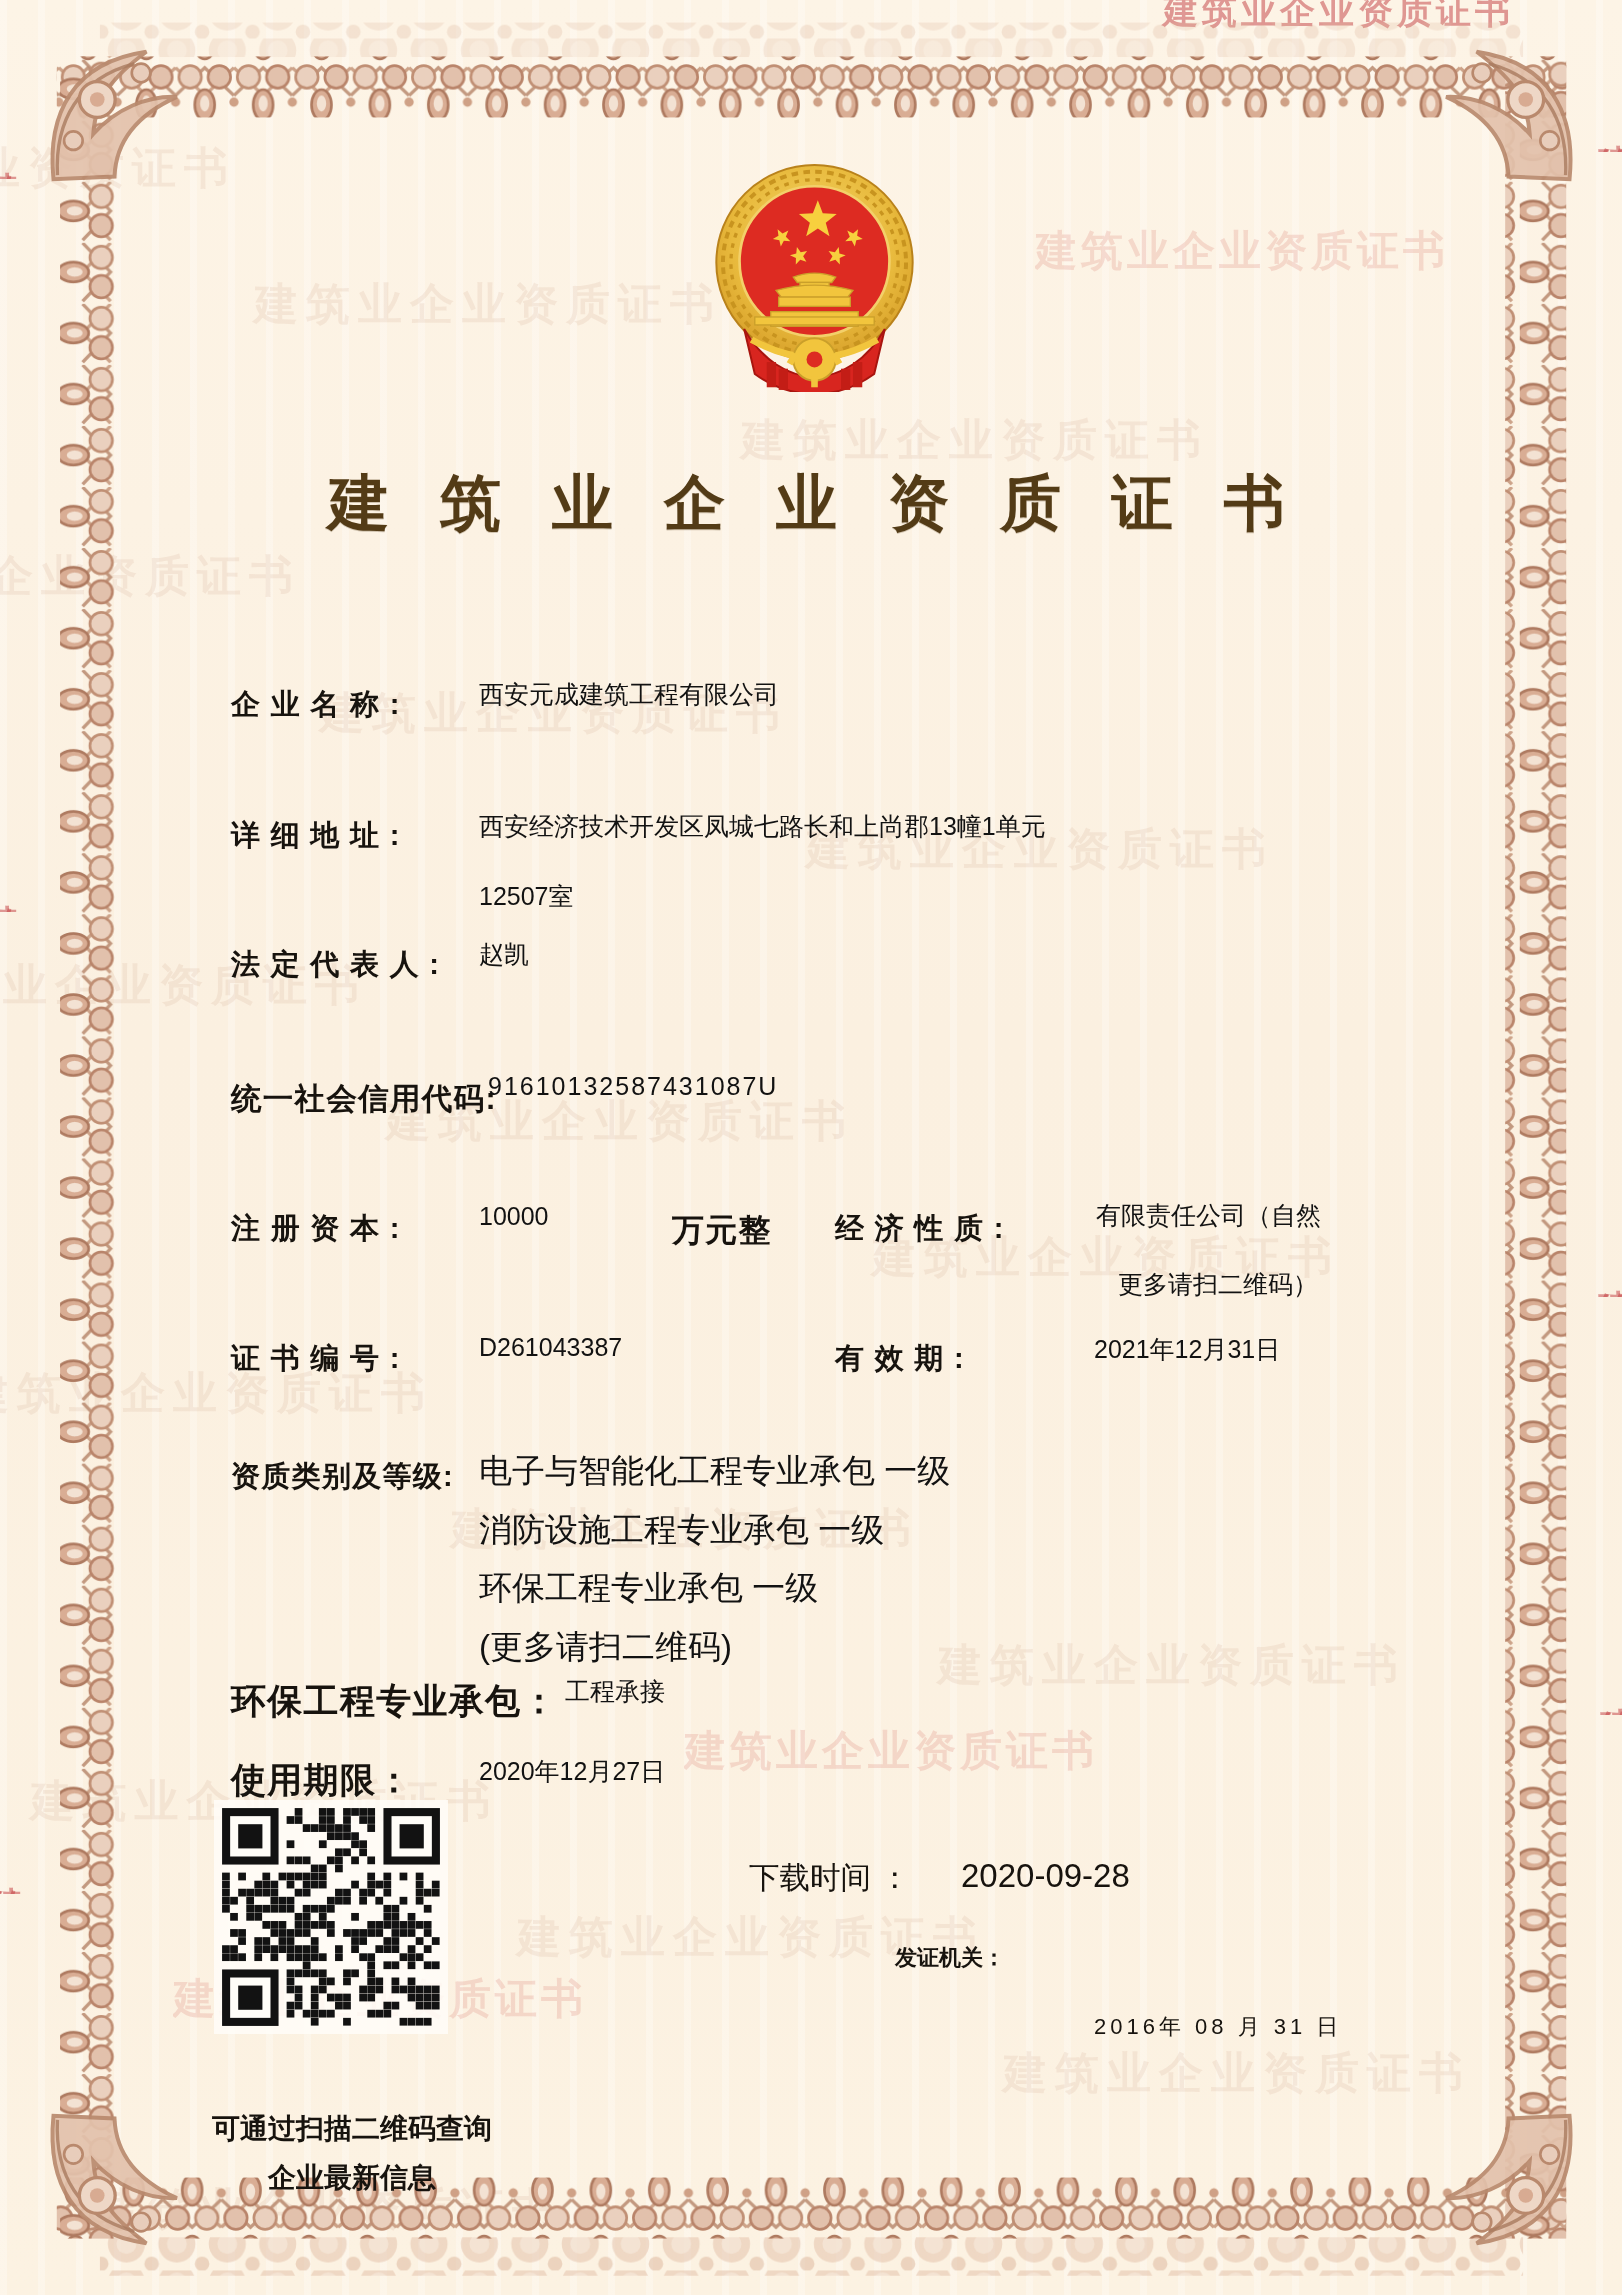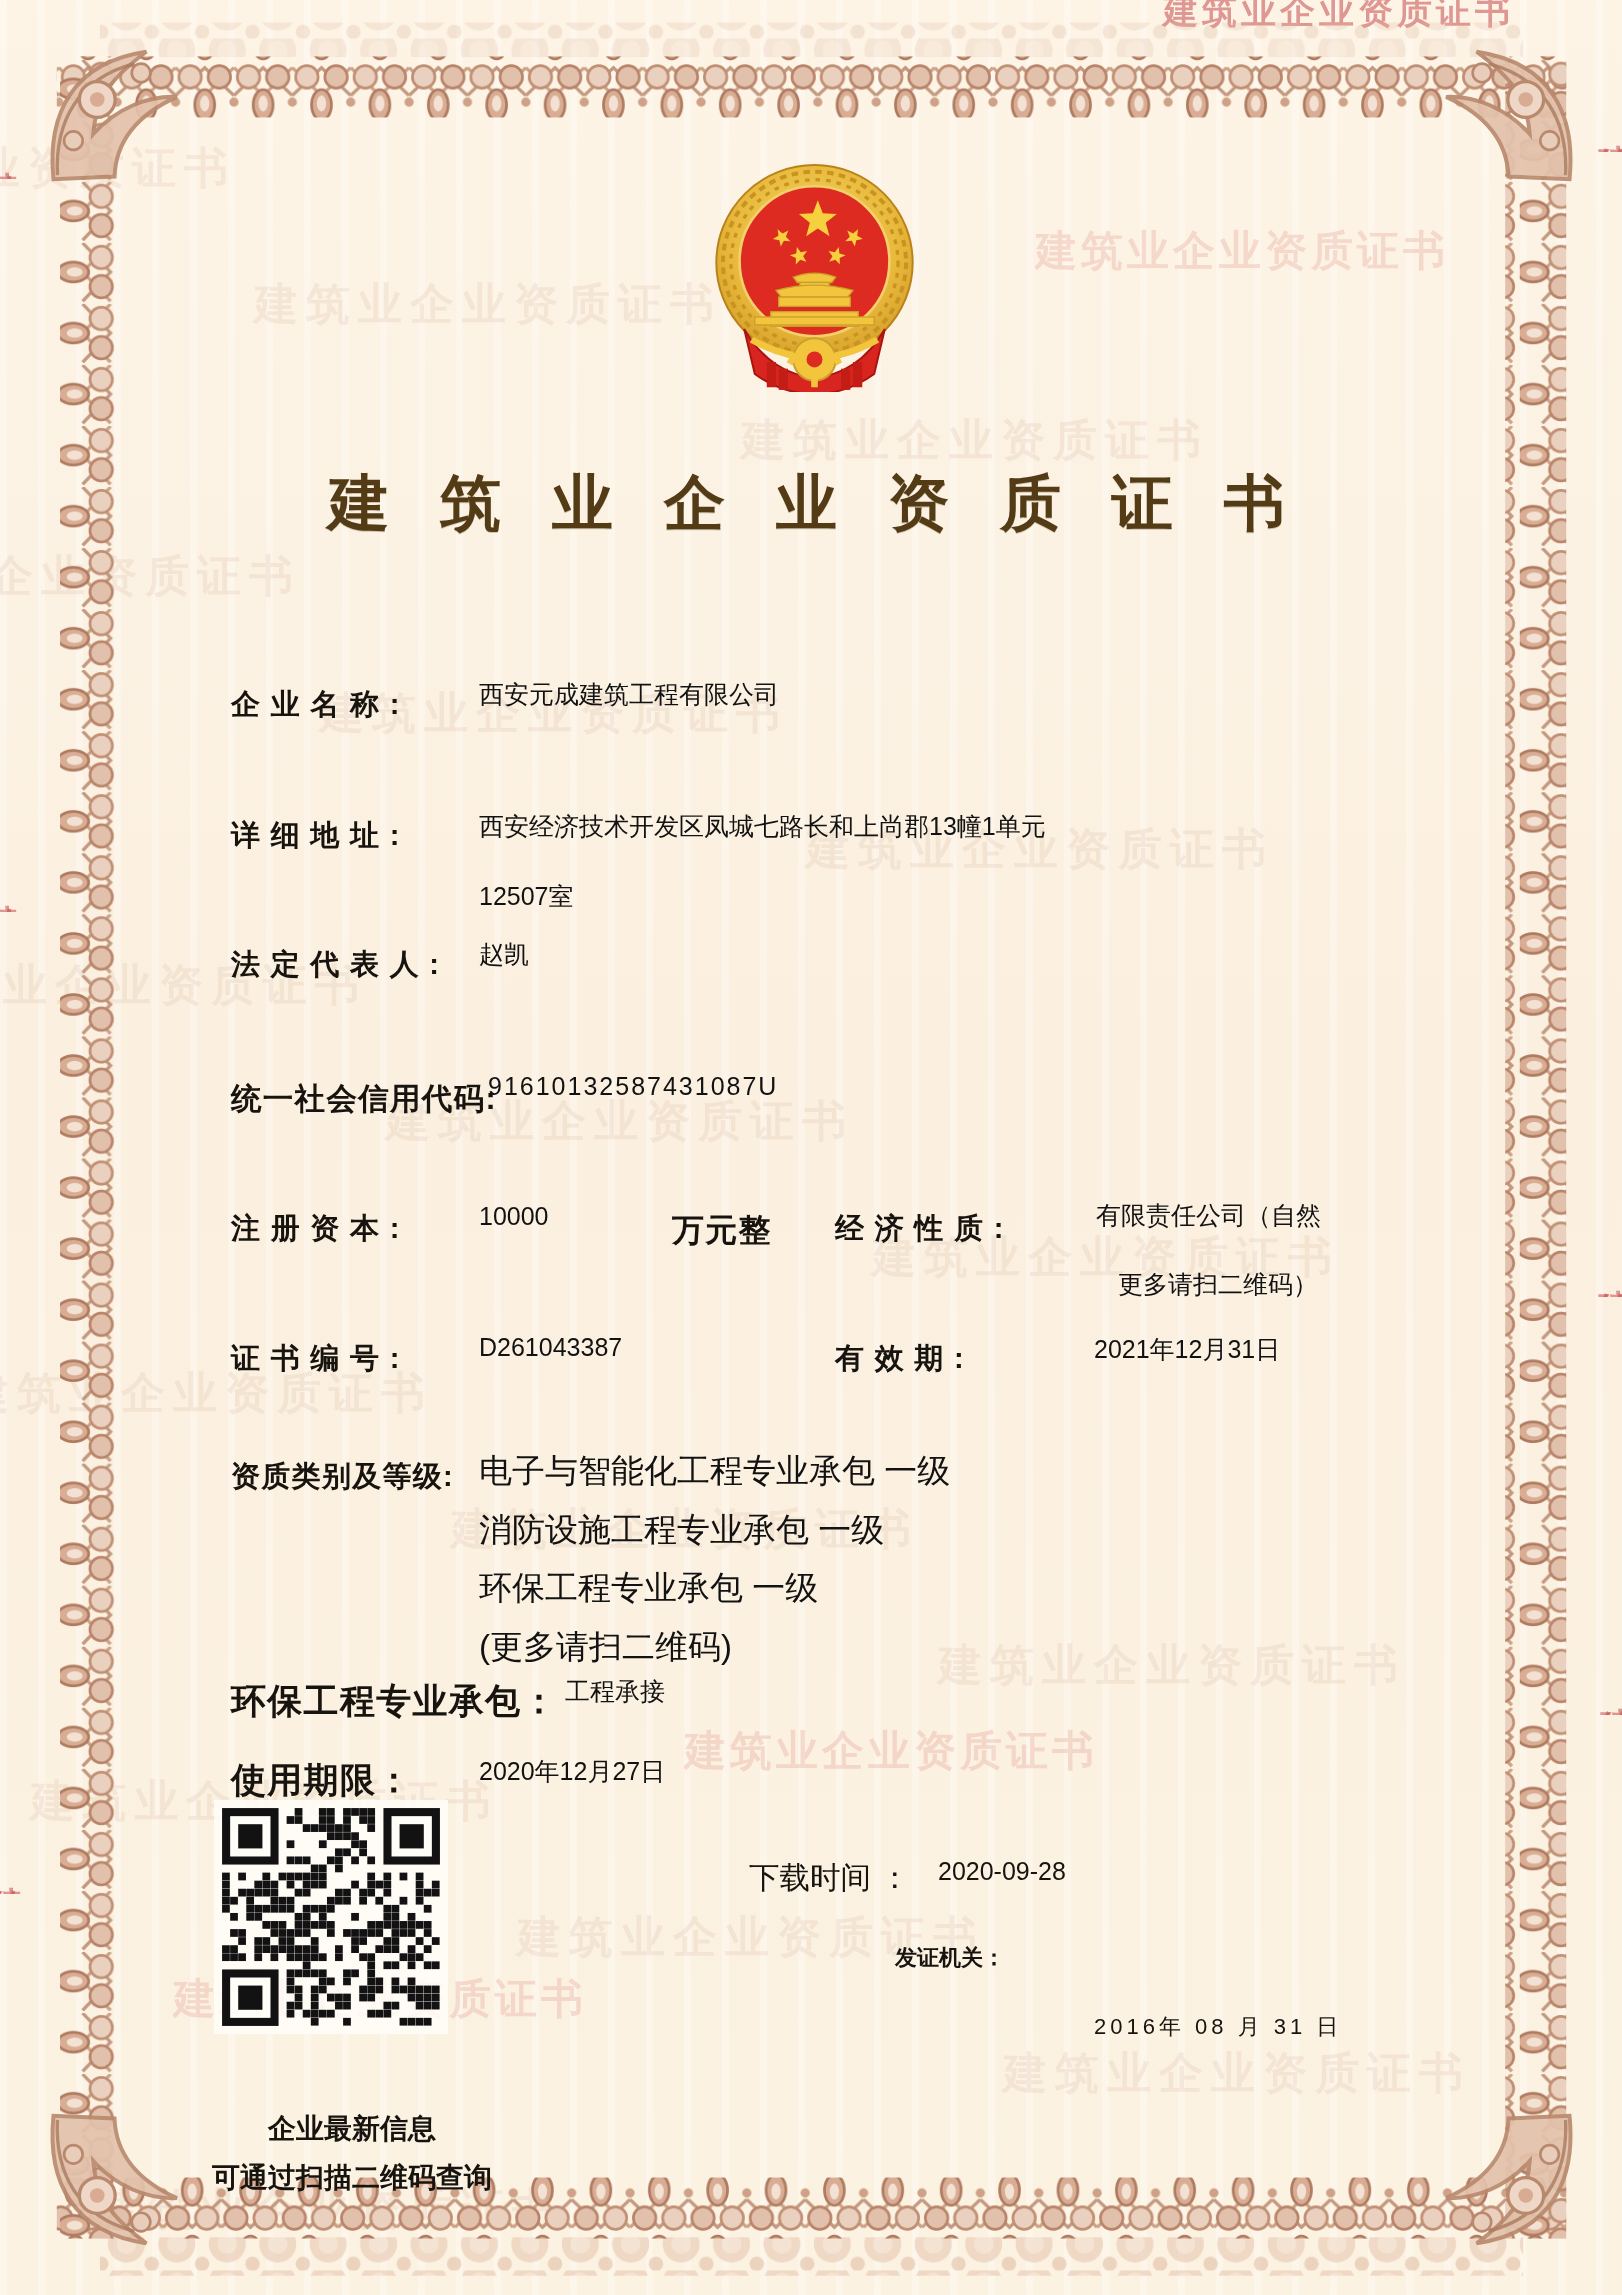--- a/index.html
+++ b/index.html
@@ -518,25 +518,25 @@
         <rect x="254.8965517241379" y="12.137931034482758" width="84.9655172413793" height="84.9655172413793"></rect>
         <rect x="267.0344827586207" y="24.275862068965516" width="60.689655172413794" height="60.689655172413794" fill="#fffdf8"></rect>
         <rect x="279.17241379310343" y="36.41379310344827" width="36.41379310344827" height="36.41379310344827"></rect>
         <rect x="12.137931034482758" y="254.8965517241379" width="84.9655172413793" height="84.9655172413793"></rect>
         <rect x="24.275862068965516" y="267.0344827586207" width="60.689655172413794" height="60.689655172413794" fill="#fffdf8"></rect>
         <rect x="36.41379310344827" y="279.17241379310343" width="36.41379310344827" height="36.41379310344827"></rect>
       </g>
   </svg>
 
   <span class="t mid" style="left:749px;top:1858px">下载时间 ：</span>
-  <span class="t mid" style="left:938px;top:1857px;font-size:25px">2020-09-28</span>
+  <span class="t mid" style="left:961px;top:1857px;font-size:33px">2020-09-28</span>
 
   <span class="t issue" style="left:895px;top:1943px;font-weight:700">发证机关：</span>
 
   <span class="t issue" style="left:1094px;top:2012px;letter-spacing:4px">2016年 08 月 31 日</span>
 
   <div class="note">
+    <div>可通过扫描二维码查询</div>
     <div>企业最新信息</div>
-    <div>可通过扫描二维码查询</div>
   </div>
 
 </div>
 
 
 </body></html>

